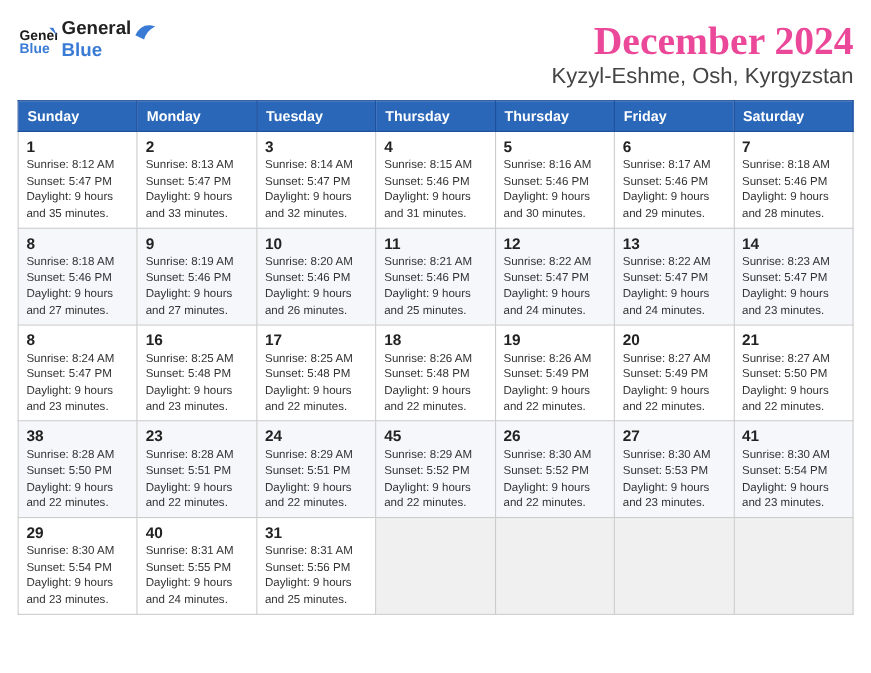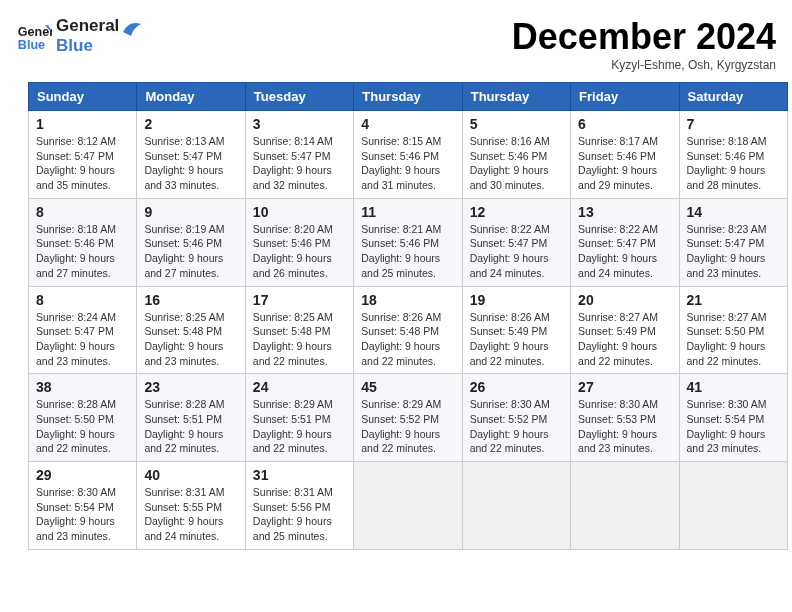--- a/index.html
+++ b/index.html
@@ -24,31 +24,31 @@
     .logo-icon {
       width: 36px;
       height: 36px;
     }
     .title-block {
       text-align: right;
     }
     .month-title {
       font-size: 36px;
       font-weight: bold;
-      color: #000000;
+      color: #ec4899;
+      font-family: Liberation Serif, serif;
     }
     .location {
-      font-size: 12px;
+      font-size: 20px;
       color: #444;
     }
     .calendar-table {
       width: 100%;
       border-collapse: collapse;
       font-size: 11px;
-      margin-left: 12px;
     }
     .calendar-table th {
       background: #2a67b8;
       color: #fff;
       text-align: left;
       padding: 6px 8px;
       font-size: 13px;
       font-weight: bold;
       border: 1px solid #1e4f9a;
     }

